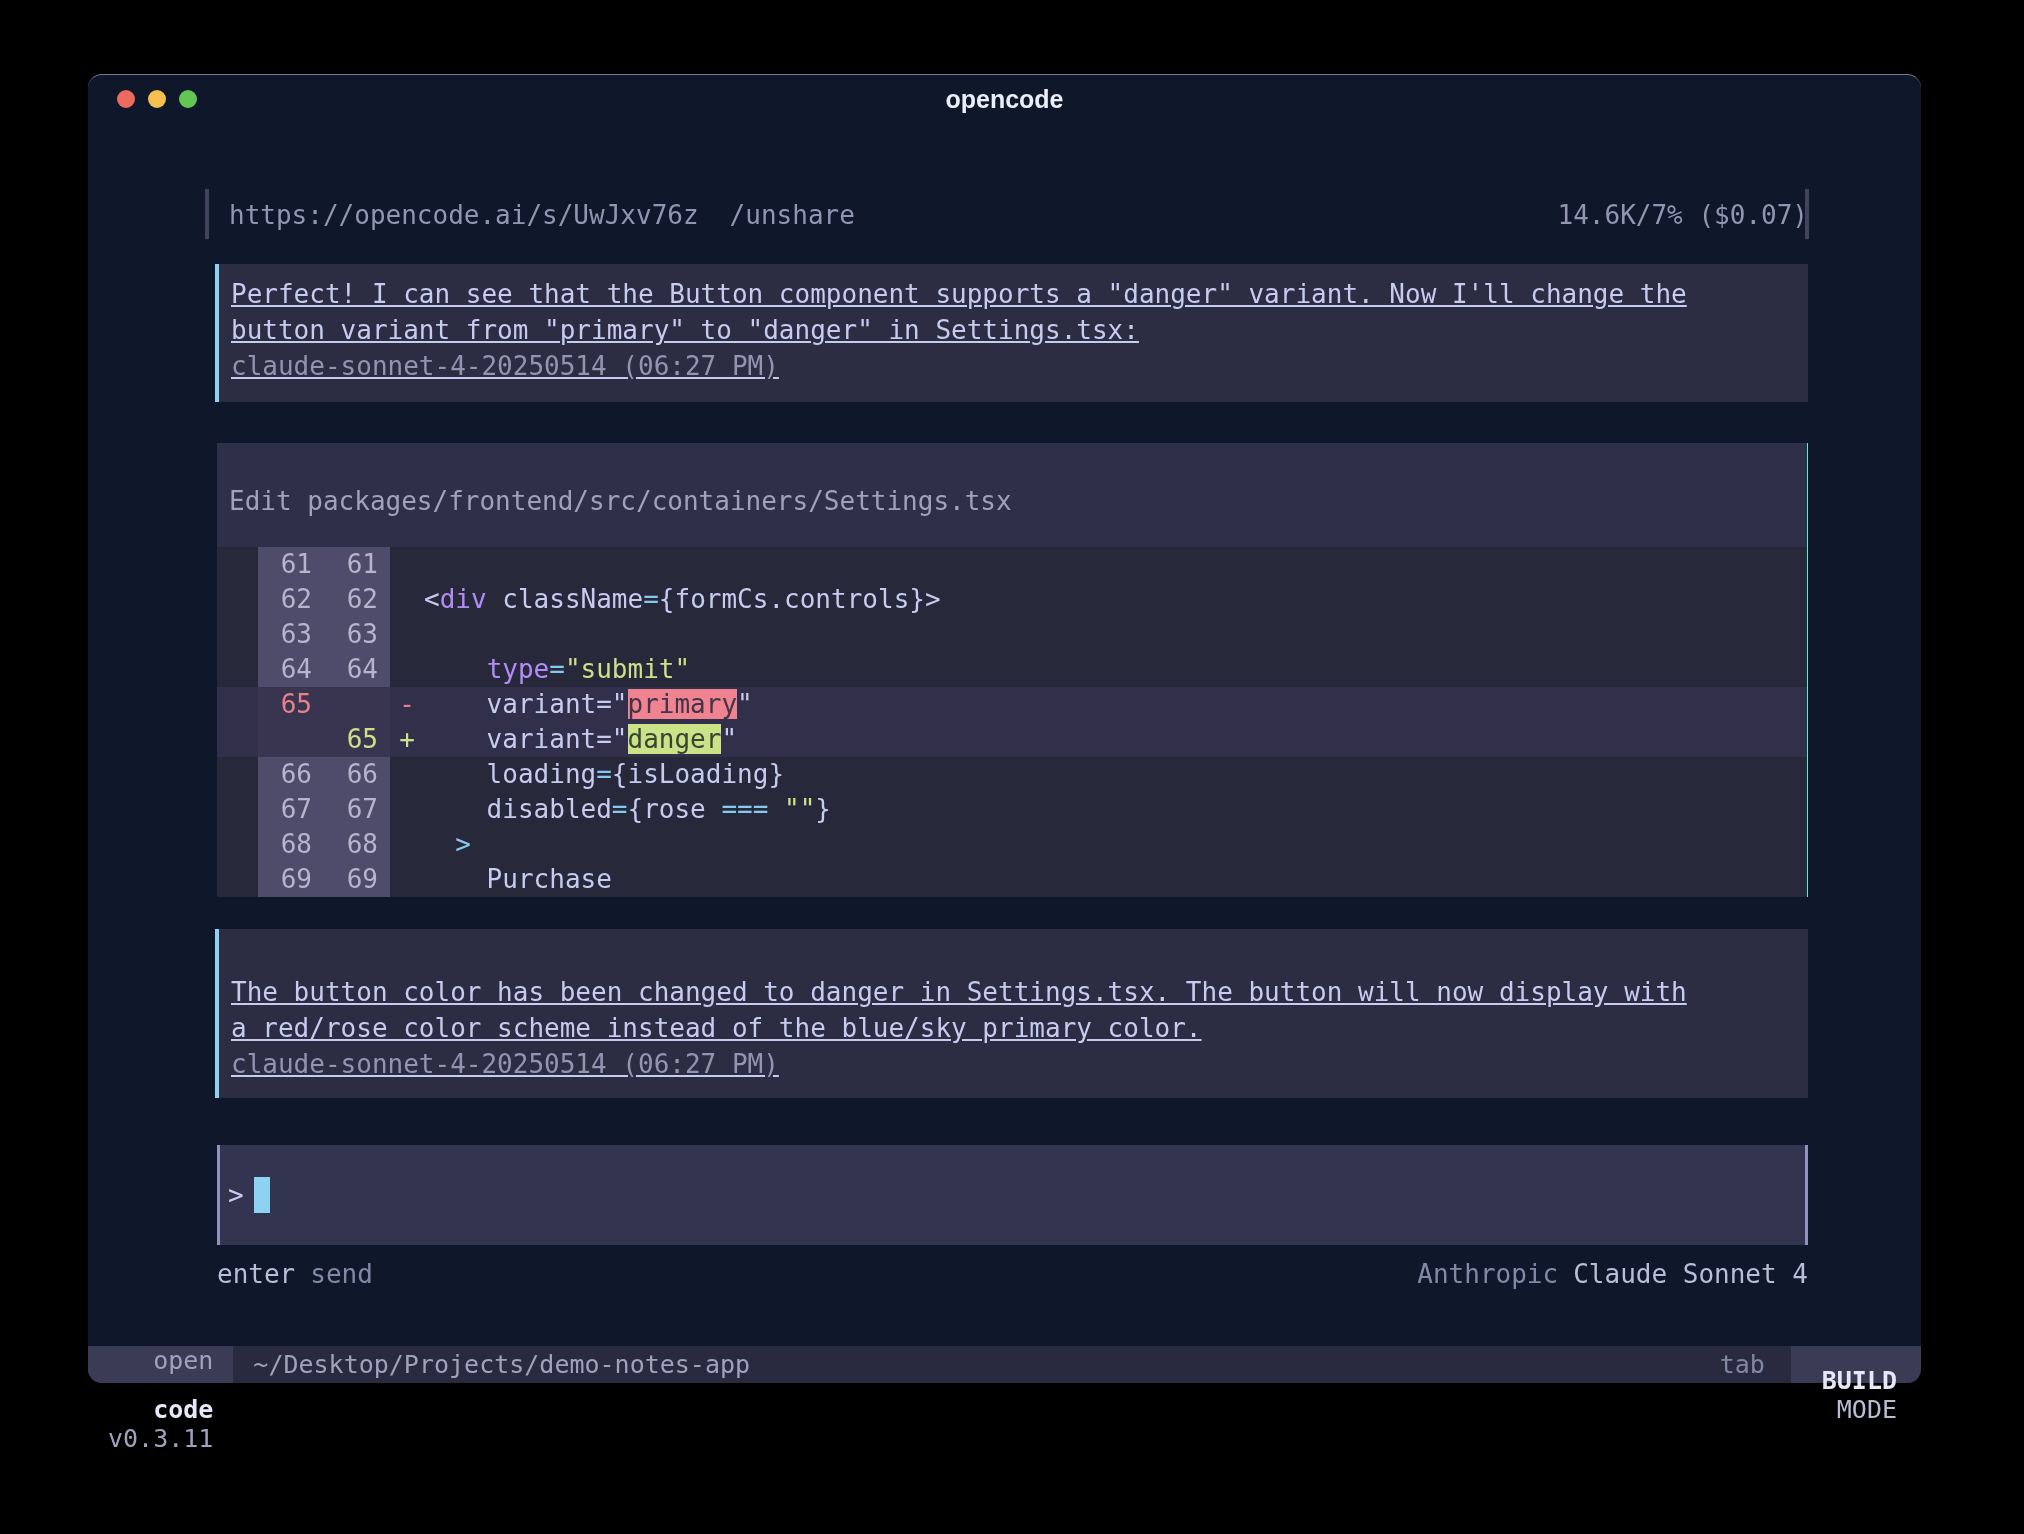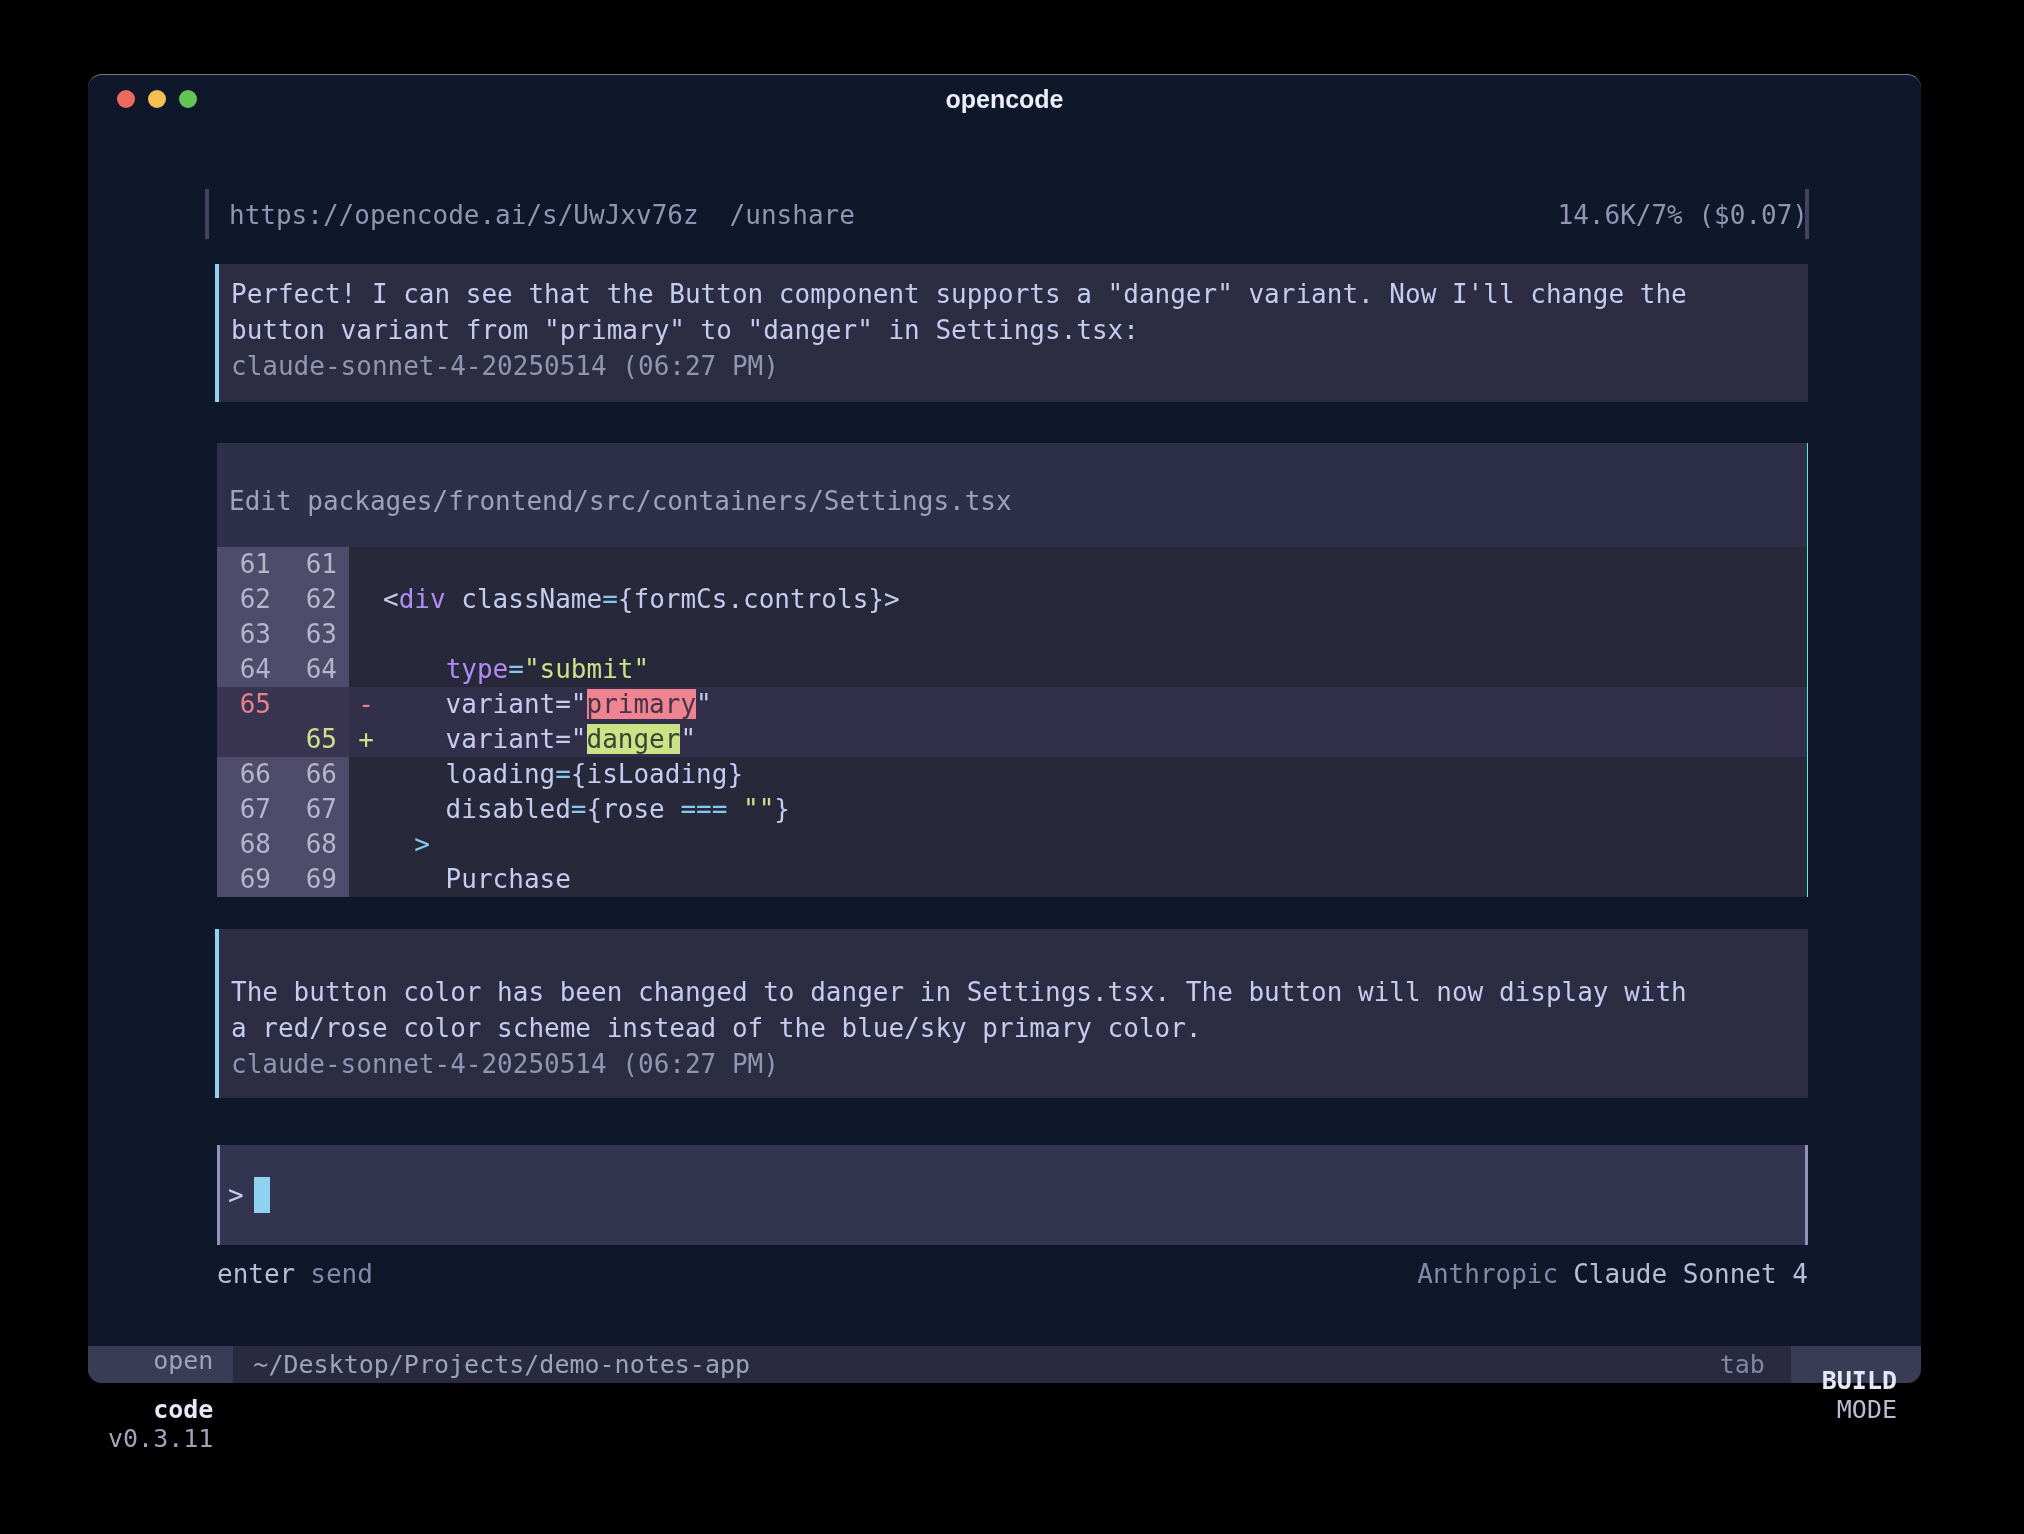--- a/index.html
+++ b/index.html
@@ -25,27 +25,27 @@
   .hdr .vbar { position:absolute; top:0; bottom:0; width:4px; background:#42445e; }
   .hdr .vbar.l { left:-12px; }
   .hdr .vbar.r { right:-1px; }
   .hdr-row { display:flex; justify-content:space-between; line-height:36px; }
   .hdr-title { font-weight:bold; color:#ccd1f4; }
   .muted { color:#9295b2; }
   .unshare { margin-left:31px; }
 
   
   .msg { position:relative; margin-top:25px; margin-left:-2px; background:#2c2d43;
-         border-left:4px solid #8ed3f1; padding:12px 0 18px 12px; line-height:36px; color:#c6cbf0; }
+         border-left:4px solid #8ed3f1; padding:12px 0 18px 12px; line-height:36px; color:#c6cbf0;text-decoration:underline; }
   .msg.second { margin-top:32px; padding-top:45px; padding-bottom:16px; }
 
   
   .edit { margin-top:41px; background:#27283a; border-right:1px solid #5eead4; }
   .edit-hd { background:#2e2f48; padding:40px 0 28px 12px; color:#9fa2bd; line-height:36px; }
-  .drow { display:flex; height:35px; line-height:35px; white-space:pre; }
+  .drow { display:flex; height:35px; line-height:35px; white-space:pre;padding-left:41px; }
   .drow.del, .drow.add { background:#322f4a; }
   .gut { width:66px; text-align:right; padding-right:12px; background:#4e4b6b; color:#b7b5cb; flex:none; }
   .drow.del .gut, .drow.add .gut { background:#39344f; }
   .drow.del .gut.old { color:#e8808d; }
   .drow.add .gut.new { color:#cde189; }
   .marker { width:34px; text-align:center; flex:none; }
   .drow.del .marker { color:#e8808d; }
   .drow.add .marker { color:#cde189; }
   .code { flex:1; white-space:pre; }
   .tk-fg { color:#c6cbf0; }

